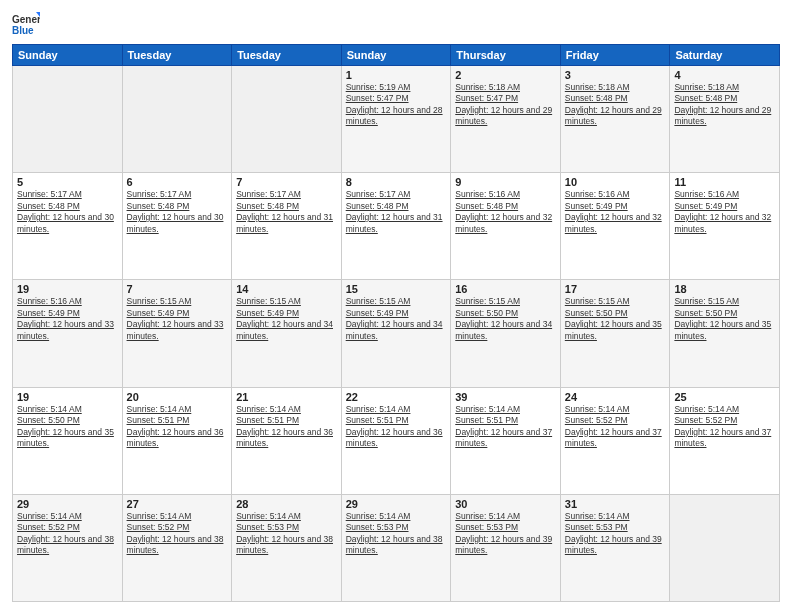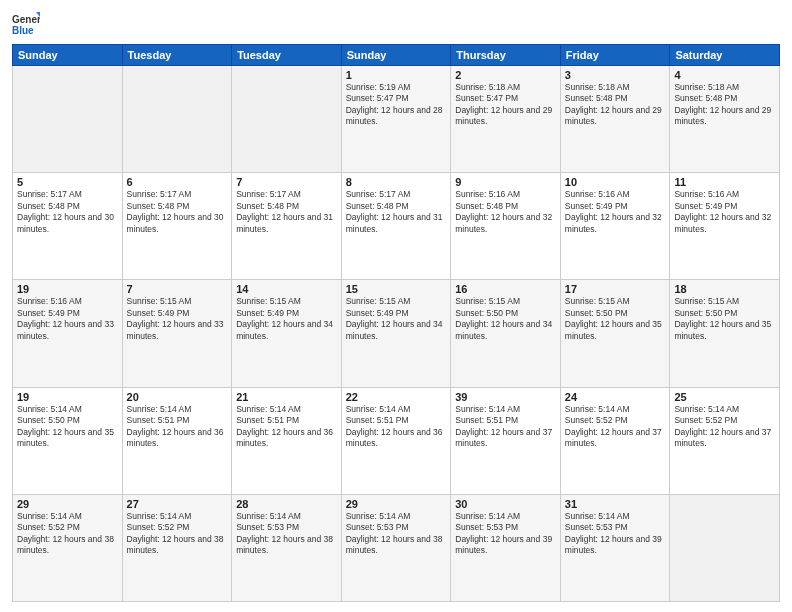--- a/index.html
+++ b/index.html
@@ -72,20 +72,21 @@
     .day-number {
       font-weight: bold;
       font-size: 11px;
       color: #222;
       margin-bottom: 1px;
     }
     .day-info {
       font-size: 8.5px;
       color: #333;
       line-height: 1.35;
+      text-decoration: underline;
     }
     .empty-cell {
       background: #f0f0f0 !important;
     }
   </style>
 </head>
 <body>
 
 <div class="page">
   <div class="header">

